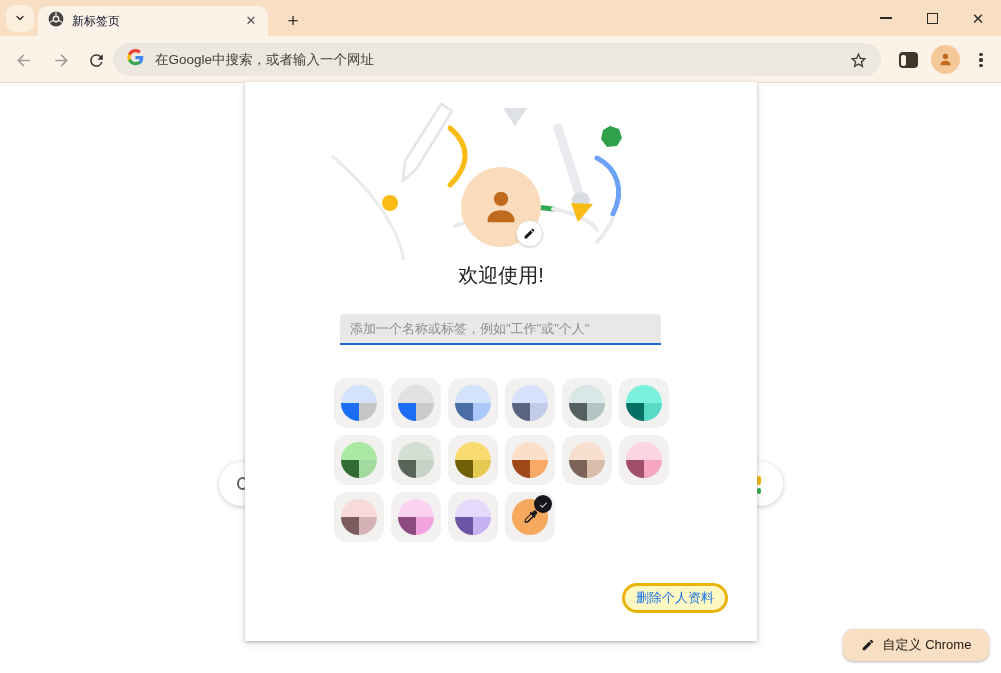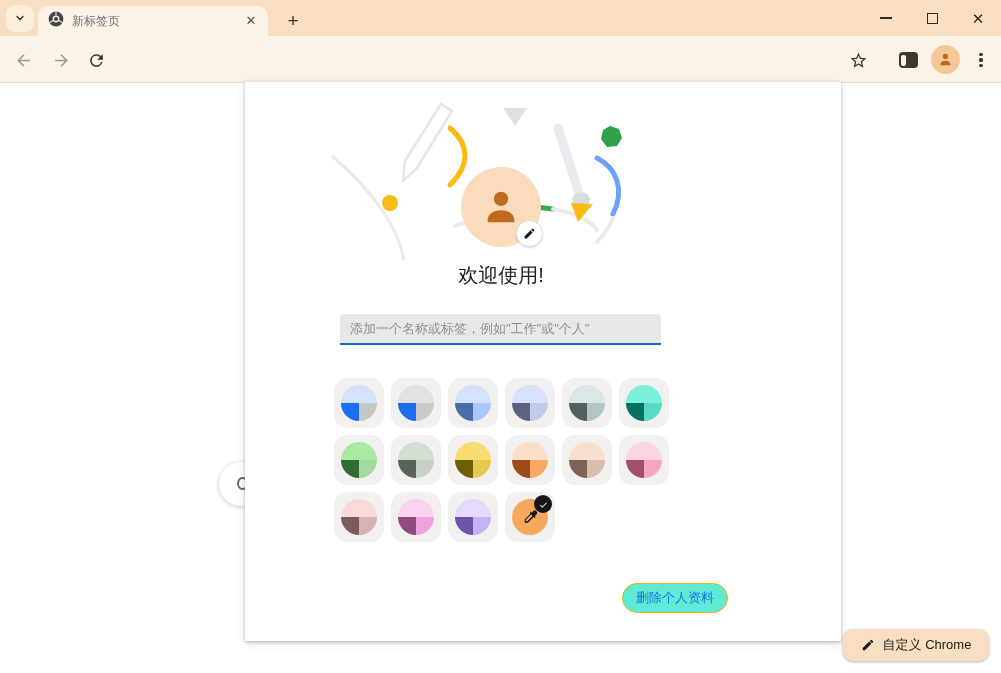--- a/index.html
+++ b/index.html
@@ -3,21 +3,21 @@
 <meta charset="utf-8">
 <style>
   * { margin:0; padding:0; box-sizing:border-box; font-family:"Liberation Sans", sans-serif; }
   html,body { width:1001px; height:673px; overflow:hidden; background:#fff; }
   button { border:none; background:none; cursor:pointer; font-family:inherit; }
 
   
   #tabstrip { position:absolute; left:0; top:0; width:1001px; height:36px; background:#F8DEC3; }
   #caret-btn { position:absolute; left:6px; top:5px; width:28px; height:27px; border-radius:9px; background:#FCEEDD; display:flex; align-items:center; justify-content:center; }
   #tab { position:absolute; left:38px; top:6px; width:230px; height:30px; background:#FBF2E8; border-radius:10px 10px 0 0; display:flex; align-items:center; padding:0 8px 0 10px; }
-  #tab .title { font-size:12px; color:#737373; flex:1; margin-left:8px; white-space:nowrap; overflow:hidden; }
+  #tab .title { font-size:12px; color:#0f172a; flex:1; margin-left:8px; white-space:nowrap; overflow:hidden; }
   #tab-close { width:18px; height:18px; border-radius:50%; color:#5A554E; font-size:13px; line-height:18px; text-align:center; }
   #new-tab-btn { position:absolute; left:280px; top:7px; width:26px; height:26px; color:#3A332B; font-size:19px; line-height:25px; text-align:center; border-radius:50%; }
   .win-controls { position:absolute; right:0; top:0; height:36px; display:flex; }
   .win-btn { width:46px; height:36px; display:flex; align-items:center; justify-content:center; color:#2E2B27; }
   .glyph-min { width:12px; height:2px; background:#2E2B27; }
   .glyph-max { width:11px; height:11px; border:1.6px solid #2E2B27; }
   .glyph-close { font-size:15px; line-height:1; }
 
   #toolbar { position:absolute; left:0; top:36px; width:1001px; height:47px; background:#FBF2E8; border-bottom:1px solid #E7D8C7; }
   .tool-ic { position:absolute; top:9px; width:30px; height:30px; border-radius:50%; display:flex; align-items:center; justify-content:center; }
@@ -33,37 +33,37 @@
   
   #page { position:absolute; left:0; top:84px; width:1001px; height:589px; background:#FFFFFF; }
   .pill-end { position:absolute; width:44px; height:44px; border-radius:50%; background:#fff; box-shadow:0 1px 5px rgba(0,0,0,.22); }
   #pill-left { left:219px; top:378px; }
   #pill-right { left:739px; top:378px; }
   #magnifier-hint { position:absolute; left:237px; top:393px; width:11px; height:13px; border:2px solid #5F6368; border-radius:50%; }
   .lens-y { position:absolute; left:757px; top:392px; width:4px; height:9px; border-radius:2px; background:#F4B400; }
   .lens-g { position:absolute; left:757px; top:404px; width:4px; height:6px; border-radius:2px; background:#34A853; }
 
   
-  #dialog { position:absolute; left:245px; top:82px; width:596px; height:559px; background:#fff;
+  #dialog { position:absolute; left:245px; top:82px; width:512px; height:559px; background:#fff;
             box-shadow:0 1px 3px rgba(60,64,67,.30), 0 3px 8px rgba(60,64,67,.15);text-decoration:underline; }
   #illustration { position:absolute; left:0; top:8px; width:512px; height:170px; }
   #dlg-avatar { position:absolute; left:216px; top:85px; width:80px; height:80px; border-radius:50%; background:#FADCBC; display:flex; align-items:center; justify-content:center; }
   #edit-badge { position:absolute; left:271px; top:138px; width:27px; height:27px; border-radius:50%; background:#fff; border:1px solid #E3E1DE; box-shadow:0 1px 2px rgba(0,0,0,.15); display:flex; align-items:center; justify-content:center; }
   #dlg-title { position:absolute; left:0; top:180px; width:512px; text-align:center; font-size:20px; color:#202124; }
   #name-input { position:absolute; left:95px; top:232px; width:321px; height:31px; background:#E8E8E8; border:none; border-bottom:2px solid #1A66D2; border-radius:4px 4px 0 0; outline:none; padding:0 10px; font-size:13px; color:#202124; }
   #name-input::placeholder { color:#8B9095; opacity:1; }
 
   #swatch-grid { position:absolute; left:89px; top:296px; width:335px; display:flex; flex-wrap:wrap; gap:7px; }
   .tile { width:50px; height:50px; border-radius:13px; background:#F2F1F0; display:flex; align-items:center; justify-content:center; position:relative; }
   .circle, .pcircle { width:36px; height:36px; border-radius:50%; display:block; }
   .pcircle { display:flex; align-items:center; justify-content:center; }
   .badge { position:absolute; right:3px; top:3px; width:18px; height:18px; border-radius:50%; background:#17171B; display:flex; align-items:center; justify-content:center; }
 
   #done-btn { position:absolute; left:246px; top:501px; width:119px; height:30px; border-radius:15px; background:#E8E6E4; color:#A3A09C; font-size:13px; cursor:default; }
-  #delete-btn { position:absolute; left:377px; top:501px; width:106px; height:30px; border-radius:15px; background:#5eead4; border:1px solid #eab308; color:#1A73E8; font-size:13px; }
+  #delete-btn { position:absolute; left:377px; top:501px; width:106px; height:30px; border-radius:15px; background:#fef9c3; border:3px solid #eab308; color:#1A73E8; font-size:13px; }
 
   
   #customize-btn { position:absolute; left:843px; top:629px; width:146px; height:32px; border-radius:10px; background:#F8DEC2; box-shadow:0 1px 3px rgba(0,0,0,.3); display:flex; align-items:center; justify-content:center; gap:8px; font-size:13px; color:#201A13; }
 </style>
 </head>
 <body>
 
 <div id="tabstrip">
   <div id="caret-btn">
     <span>
@@ -106,20 +106,31 @@
   </div>
   <div class="tool-ic" style="left:46px">
     <svg width="19" height="19" viewBox="0 0 24 24">
         <path d="M4 13h12.2l-5.6 5.6L12 20l8-8-8-8-1.4 1.4L16.2 11H4v2z" fill="#A29A92"></path>
       </svg>
   </div>
   <div class="tool-ic" style="left:81px">
     <svg width="19" height="19" viewBox="0 0 24 24">
         <path d="M17.65 6.35A8 8 0 1 0 19.73 14h-2.08A6 6 0 1 1 12 6c1.66 0 3.14.69 4.22 1.78L13 11h7V4l-2.35 2.35z" fill="#3A332B"></path>
       </svg>
+  </div>
+  <div id="omnibox">
+    <span>
+      <svg width="17" height="17" viewBox="0 0 24 24">
+        <path fill="#4285F4" d="M23 12.27c0-.79-.07-1.54-.2-2.27H12v4.51h6.16c-.27 1.43-1.08 2.64-2.3 3.45v2.87h3.72C21.76 18.82 23 15.82 23 12.27z"></path>
+        <path fill="#34A853" d="M12 23c3.11 0 5.72-1.03 7.62-2.79l-3.72-2.87c-1.03.69-2.35 1.1-3.9 1.1-3 0-5.54-2.03-6.45-4.75H1.7v2.96C3.59 20.37 7.48 23 12 23z"></path>
+        <path fill="#FBBC05" d="M5.55 13.69c-.23-.69-.36-1.42-.36-2.19s.13-1.5.36-2.19V6.35H1.7C.92 7.9.47 9.66.47 11.5s.45 3.6 1.23 5.15l3.85-2.96z"></path>
+        <path fill="#EA4335" d="M12 4.56c1.69 0 3.21.58 4.4 1.72l3.3-3.3C17.71 1.19 15.1 0 12 0 7.48 0 3.59 2.63 1.7 6.35l3.85 2.96C6.46 6.59 9 4.56 12 4.56z"></path>
+      </svg>
+    </span>
+    <input value="" placeholder="在Google中搜索，或者输入一个网址" style="">
   </div>
   <div class="tool-ic" style="left:843px">
     <svg width="19" height="19" viewBox="0 0 24 24">
         <path d="M22 9.24l-7.19-.62L12 2 9.19 8.63 2 9.24l5.46 4.73L5.82 21 12 17.27 18.18 21l-1.63-7.03L22 9.24zM12 15.4l-3.76 2.27 1-4.28-3.32-2.88 4.38-.38L12 6.1l1.71 4.04 4.38.38-3.32 2.88 1 4.28L12 15.4z" fill="#3F382F"></path>
       </svg>
   </div>
   <div class="tool-ic" style="left:893px">
     <span id="side-panel-glyph"></span>
   </div>
   <div id="toolbar-avatar">

